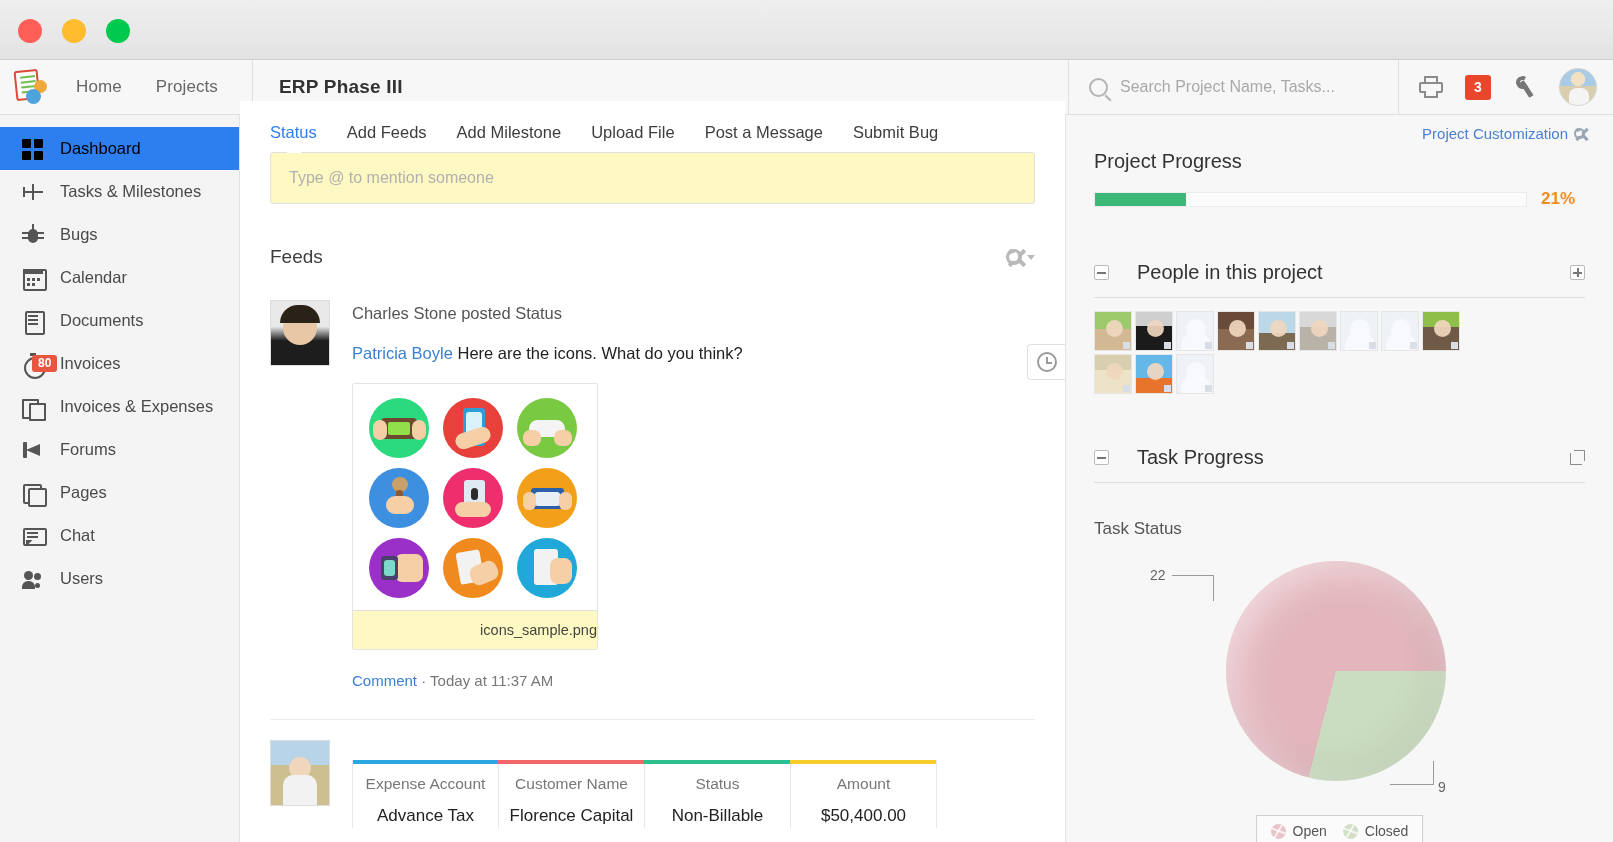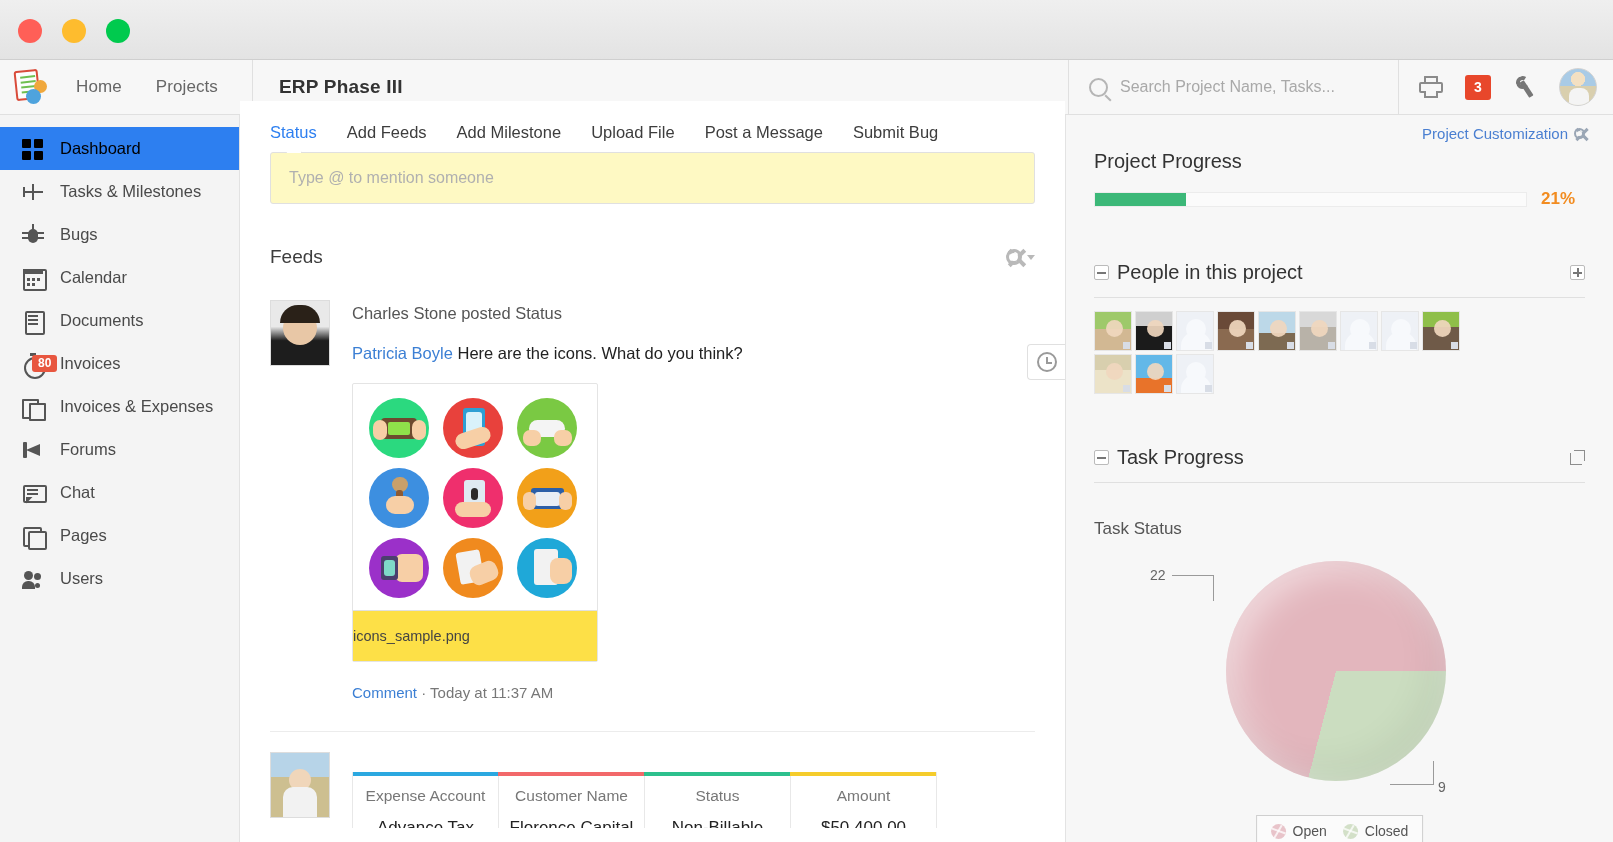--- a/index.html
+++ b/index.html
@@ -236,21 +236,21 @@
   .attachment{
     margin-top:20px; width:246px; border:1px solid #e4e4e4; background:#fff; border-radius:2px;
   }
   .att-grid{
     display:grid; grid-template-columns: repeat(3, 1fr); gap:10px; padding:14px 16px 12px 16px;
   }
   .att-ico{ width:60px;height:60px;border-radius:50%; position:relative; overflow:hidden; }
   .att-ico .dev{ position:absolute; border-radius:3px; }
   .att-ico .hand{ position:absolute; background:#f7cfa6; border-radius:6px;}
   .att-cap{
-    background:#fde047; text-align:left; font-size:14.5px; color:#444; padding:17px 0;
+    background:#fef9c3; text-align:right; font-size:14.5px; color:#444; padding:11px 0;
     border-top:1px solid #e0e0e0;
   }
   .feed-meta{ padding:22px 0 0 0; font-size:15px; color:#777; }
   .feed-meta a{ color:#3b7fd4; text-decoration:none; }
 
   .feed-divider{ margin:30px 30px 0 30px; border-top:1px solid #ececec; }
 
   .expense-card{ margin-top:20px; display:flex; width:585px; }
   .exp-col{ flex:1; border:1px solid #e8e8e8; border-left:0; text-align:center; padding:14px 4px 16px 4px; background:#fff;}
   .exp-col:first-child{ border-left:1px solid #e8e8e8; }
@@ -277,21 +277,21 @@
   .gear-sm:before,.gear-sm:after{content:"";position:absolute;left:-2.5px;top:2.5px;width:16px;height:3px;background:#9aa6b5;}
   .gear-sm:before{transform:rotate(45deg);} .gear-sm:after{transform:rotate(-45deg);}
   .gear-sm span{position:absolute;left:0.5px;top:0.5px;width:5px;height:5px;border-radius:50%;background:#f7f7f7;z-index:2;}
 
   .pp-title{ font-size:20px; color:#333; padding-top:8px; }
   .pp-row{ display:flex; align-items:center; gap:14px; padding-top:16px; }
   .pp-track{ flex:1; height:15px; background:#fbfbfb; border:1px solid #ececec; }
   .pp-fill{ height:100%; background:#3cb878; }
   .pp-pct{ font-size:17px; color:#f28c20; font-weight:bold; width:44px; }
 
-  .sec-head{ display:flex; align-items:center; gap:8px; padding-top:52px; }
+  .sec-head{ display:flex; align-items:center; gap:28px; padding-top:52px; }
   .minus-box, .plus-box{
     width:15px;height:15px;border:1px solid #bbb;background:#fff;border-radius:2px; position:relative; flex:none;
   }
   .minus-box:before{content:"";position:absolute;left:2px;top:6px;width:9px;height:1.5px;background:#777;}
   .plus-box:before{content:"";position:absolute;left:2px;top:6px;width:9px;height:1.5px;background:#777;}
   .plus-box:after{content:"";position:absolute;left:6px;top:2px;width:1.5px;height:9px;background:#777;}
   .sec-title{ font-size:20px; color:#333; }
   .sec-head .sp{ flex:1; }
   .ext-ico{ width:15px;height:15px; position:relative; flex:none;}
   .ext-ico:before{content:"";position:absolute;left:0;bottom:0;width:11px;height:11px;border:1.5px solid #8d8d8d;border-top:0;border-right:0;}
@@ -429,29 +429,29 @@
       <span class="sb-ico ic-inv"></span>
       <span class="sb-label">Invoices &amp; Expenses</span>
     </div>
 
     <div class="sb-item">
       <span class="sb-ico ic-for"></span>
       <span class="sb-label">Forums</span>
     </div>
 
     <div class="sb-item">
-      <span class="sb-ico ic-chat">
-          <i></i>
-        </span>
-      <span class="sb-label">Chat</span>
-    </div>
-
-    <div class="sb-item">
       <span class="sb-ico ic-pag"></span>
       <span class="sb-label">Pages</span>
+    </div>
+
+    <div class="sb-item">
+      <span class="sb-ico ic-chat">
+          <i></i>
+        </span>
+      <span class="sb-label">Chat</span>
     </div>
 
     <div class="sb-item">
       <span class="sb-ico ic-usr">
           <i></i>
         </span>
       <span class="sb-label">Users</span>
     </div>
   </div>
 

